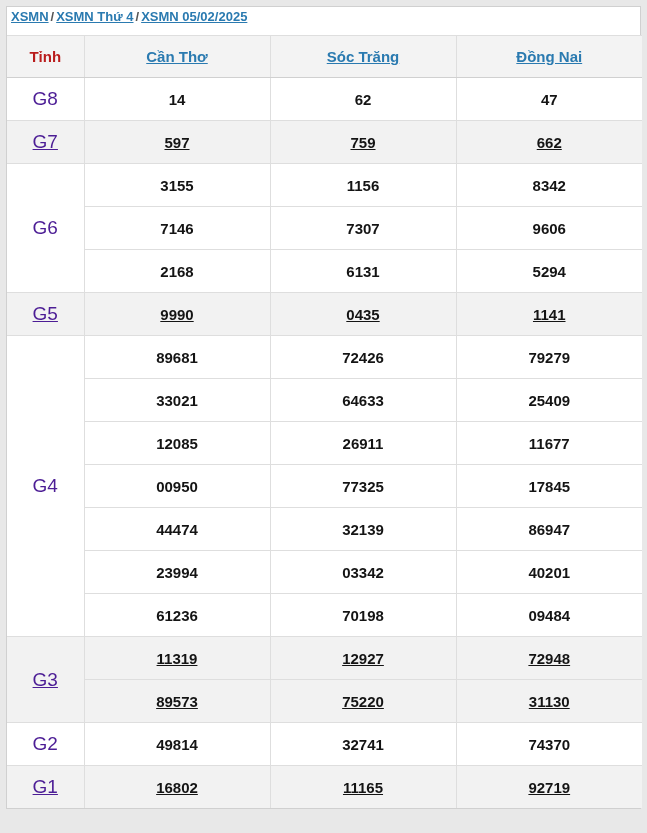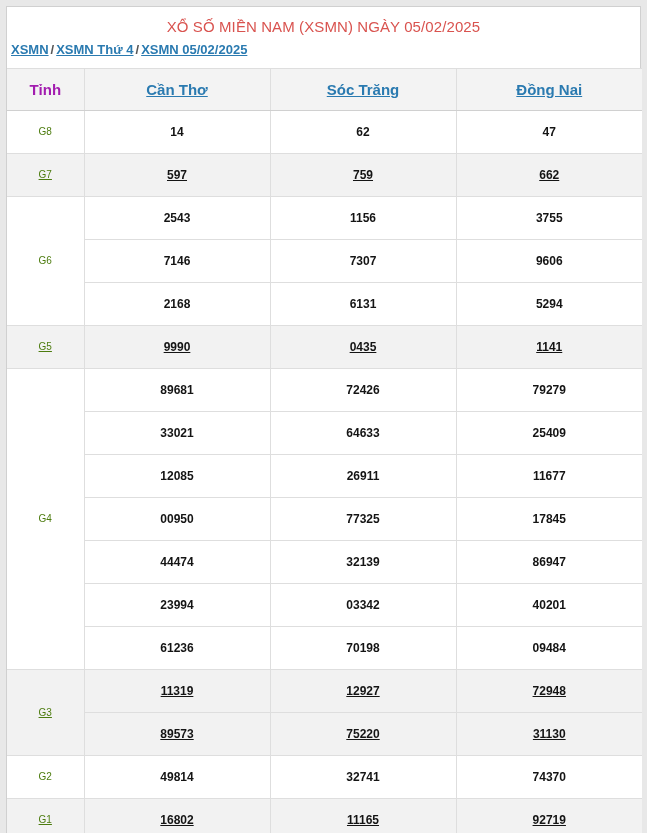--- a/index.html
+++ b/index.html
@@ -70,55 +70,54 @@
     border-right: none;
   }
   thead th {
     background: #f3f3f3;
     border-top: 1px solid #d0d0d0;
     border-bottom: 1px solid #d0d0d0;
     height: 39px;
     font-size: 15px;
   }
   thead th.tinh-head {
-    color: #a21caf;
+    color: #b91c1c;
     font-weight: bold;
   }
   thead th a.prov {
     color: #2a7ab0;
     text-decoration: underline;
     font-weight: bold;
     font-size: 15px;
     margin-top: 45px;
   }
   td.lbl {
-    color: #4d7c0f;
+    color: #4c1d95;
     font-weight: normal;
-    font-size: 10px;
+    font-size: 19px;
     background: inherit;
   }
   td.num {
     font-weight: bold;
     color: #141414;
     height: 40px;
-    font-size: 12px;
+    font-size: 15px;
   }
   tr.shade > td { background: #f2f2f2; }
   tr.plain > td { background: #ffffff; }
   td.grp-white { background: #ffffff; }
   td.grp-shade { background: #f2f2f2; text-decoration: underline; }
 </style>
 </head>
 <body>
 
 <div class="page">
 
   <div class="result-card">
 
-    <div class="title">XỔ SỐ MIỀN NAM (XSMN) NGÀY 05/02/2025</div>
 
     <div class="breadcrumb">
       <a href="#">XSMN</a><span class="sep">/</span><a href="#">XSMN Thứ 4</a><span class="sep">/</span><a href="#">XSMN 05/02/2025</a>
     </div>
 
     <table class="xs">
       <colgroup>
         <col class="c-tinh">
         <col class="c-prov">
         <col class="c-prov">
@@ -140,23 +139,23 @@
             <td class="num grp-white">47</td>
           </tr>
           <tr class="shade">
             <td rowspan="1" class="lbl grp-shade">G7</td>
             <td class="num grp-shade">597</td>
             <td class="num grp-shade">759</td>
             <td class="num grp-shade">662</td>
           </tr>
           <tr class="plain">
             <td rowspan="3" class="lbl grp-white">G6</td>
-            <td class="num grp-white">2543</td>
+            <td class="num grp-white">3155</td>
             <td class="num grp-white">1156</td>
-            <td class="num grp-white">3755</td>
+            <td class="num grp-white">8342</td>
           </tr>
           <tr class="plain">
             <td class="num grp-white">7146</td>
             <td class="num grp-white">7307</td>
             <td class="num grp-white">9606</td>
           </tr>
           <tr class="plain">
             <td class="num grp-white">2168</td>
             <td class="num grp-white">6131</td>
             <td class="num grp-white">5294</td>

